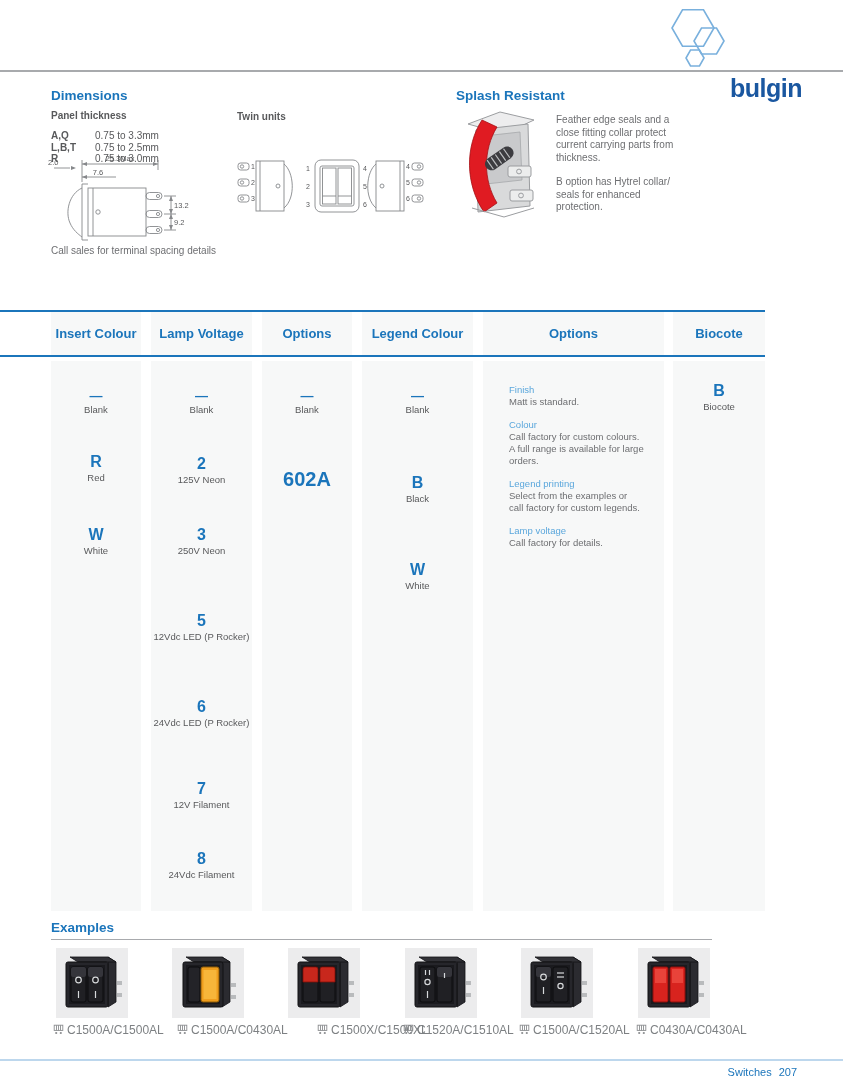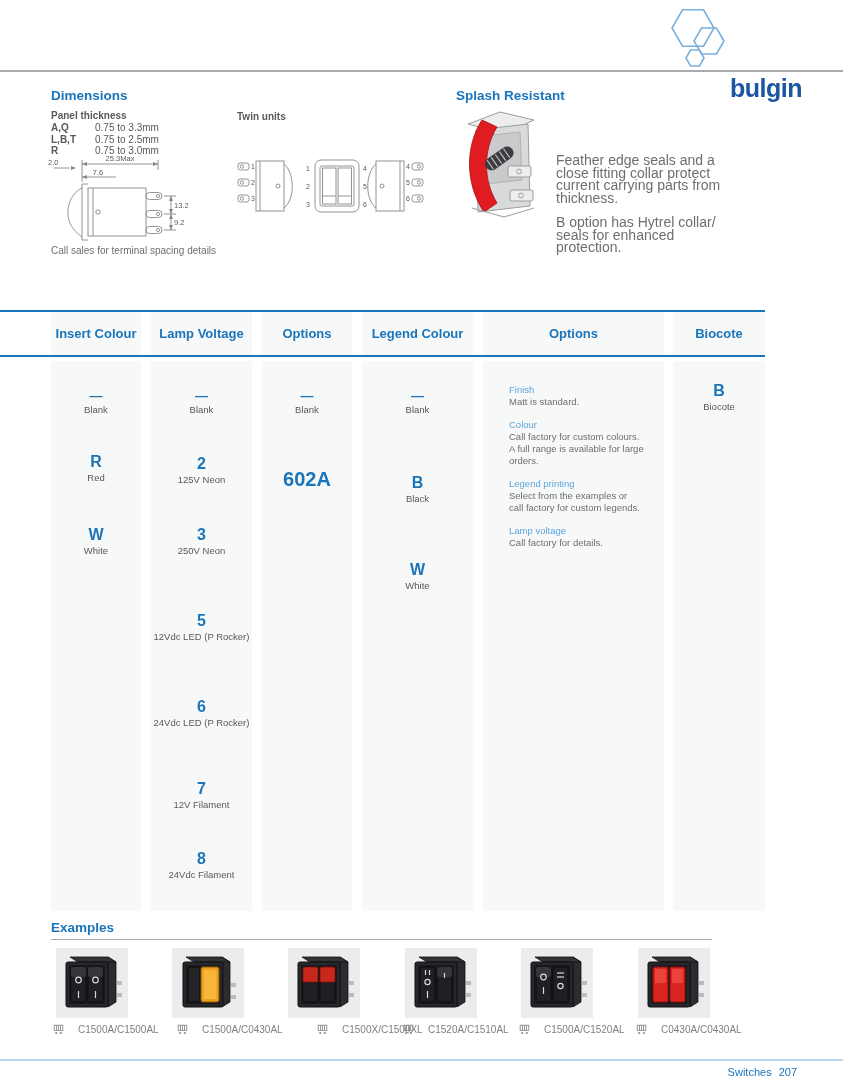--- a/index.html
+++ b/index.html
@@ -5,21 +5,21 @@
   html,body{margin:0;padding:0;background:#fff;}
   .page{
     position:relative;width:843px;height:1084px;background:#ffffff;
     font-family:"Liberation Sans",sans-serif;overflow:hidden;
   }
   .abs{position:absolute;}
   
   .sec-title{font-size:13.5px;font-weight:700;color:#1b75bb;}
   .sub-title{font-size:10px;font-weight:700;color:#58595b;}
   .body-txt{font-size:10px;color:#6d6e71;line-height:11px;}
-  .body-txt2{font-size:14px;color:#6d6e71;line-height:12.5px;margin-top:40px;}
+  .body-txt2{font-size:10px;color:#6d6e71;line-height:12.5px;}
   
   .logo{left:658px;top:4px;width:170px;height:66px;}
   .logo .word{position:absolute;left:72px;top:22px;font-size:25px;font-weight:700;color:#1a57a0;letter-spacing:-0.5px;margin-top:48px;}
   
   .rule-top{left:0;top:70px;width:843px;height:2px;background:#a8aaad;}
   .rule-foot{left:0;top:1059px;width:843px;height:2px;background:#bdd7ed;}
   
   .pt-row{display:grid;grid-template-columns:44px auto;font-size:10px;color:#58595b;line-height:11.5px;}
   .pt-code{font-weight:700;}
   
@@ -32,21 +32,21 @@
   .tcode.dash{font-size:13px;line-height:14px;}
   .tcode.big{font-size:20px;line-height:22px;}
   .tlabel{font-size:9.5px;color:#58595b;line-height:11px;margin-top:1px;}
   .opts{position:absolute;left:26px;right:10px;top:23px;}
   .opt-title{font-size:9.5px;color:#5ba7dc;line-height:11px;margin-bottom:1px;}
   .opt-line{font-size:9.5px;color:#6d6e71;line-height:12px;}
   .opt-block{margin-bottom:11px;}
   
   .ex-rule{left:51px;top:939px;width:661px;height:1px;background:#a8aaad;}
   .tile{top:948px;width:72px;height:70px;background:#ececed;display:flex;align-items:center;justify-content:center;}
-  .ex-label{top:1023px;display:flex;align-items:center;gap:14px;font-size:10px;color:#7d8083;}
+  .ex-label{top:1023px;display:flex;gap:3px;font-size:12px;color:#7d8083;}
   
   .footer-text{top:1066px;right:46px;font-size:11px;color:#1b75bb;display:flex;gap:7px;}
   svg text{font-family:"Liberation Sans",sans-serif;}
 </style>
 </head>
 <body>
 
 <div class="page">
 
   <div class="abs logo">
@@ -57,21 +57,21 @@
         <polygon points="46,54 41.5,46 32.5,46 28,54 32.5,62 41.5,62"></polygon>
       </g>
     </svg>
     <span class="word">bulgin</span>
   </div>
   <div class="abs rule-top"></div>
 
   <div class="abs sec-title" style="left:51px;top:88px;">Dimensions</div>
 
   <div class="abs" style="left:51px;top:110px;">
-    <div class="sub-title" style="margin-bottom:1px;">Panel thickness</div>
+    <div class="sub-title" style="margin-bottom:9px;">Panel thickness</div>
     <div class="pt-row">
       <span class="pt-code">A,Q</span>
       <span>0.75 to 3.3mm</span>
     </div>
     <div class="pt-row">
       <span class="pt-code">L,B,T</span>
       <span>0.75 to 2.5mm</span>
     </div>
     <div class="pt-row">
       <span class="pt-code">R</span>

